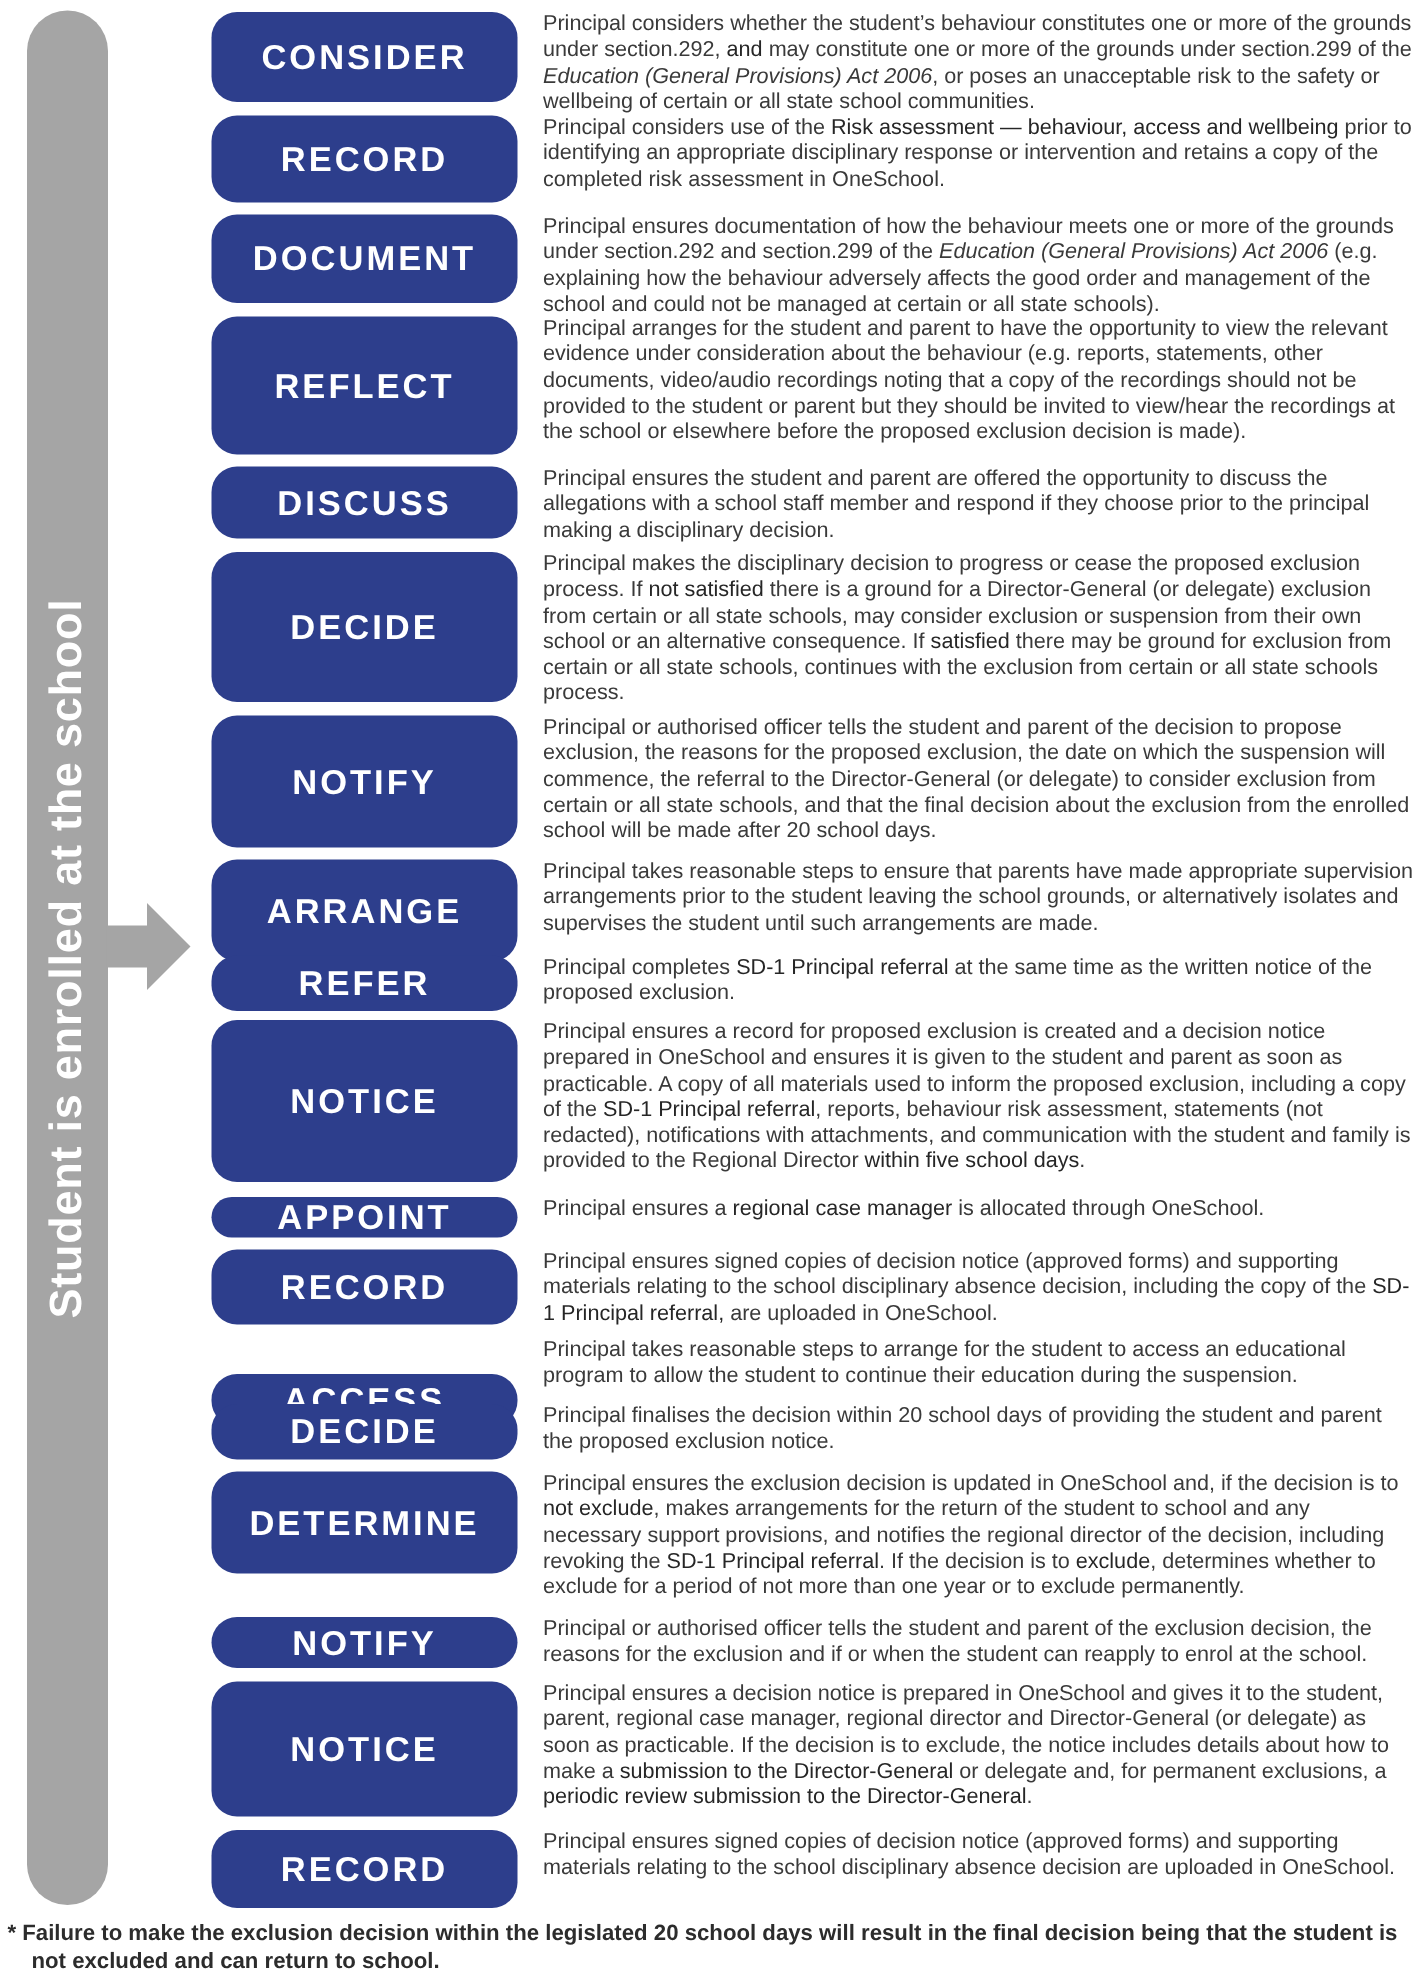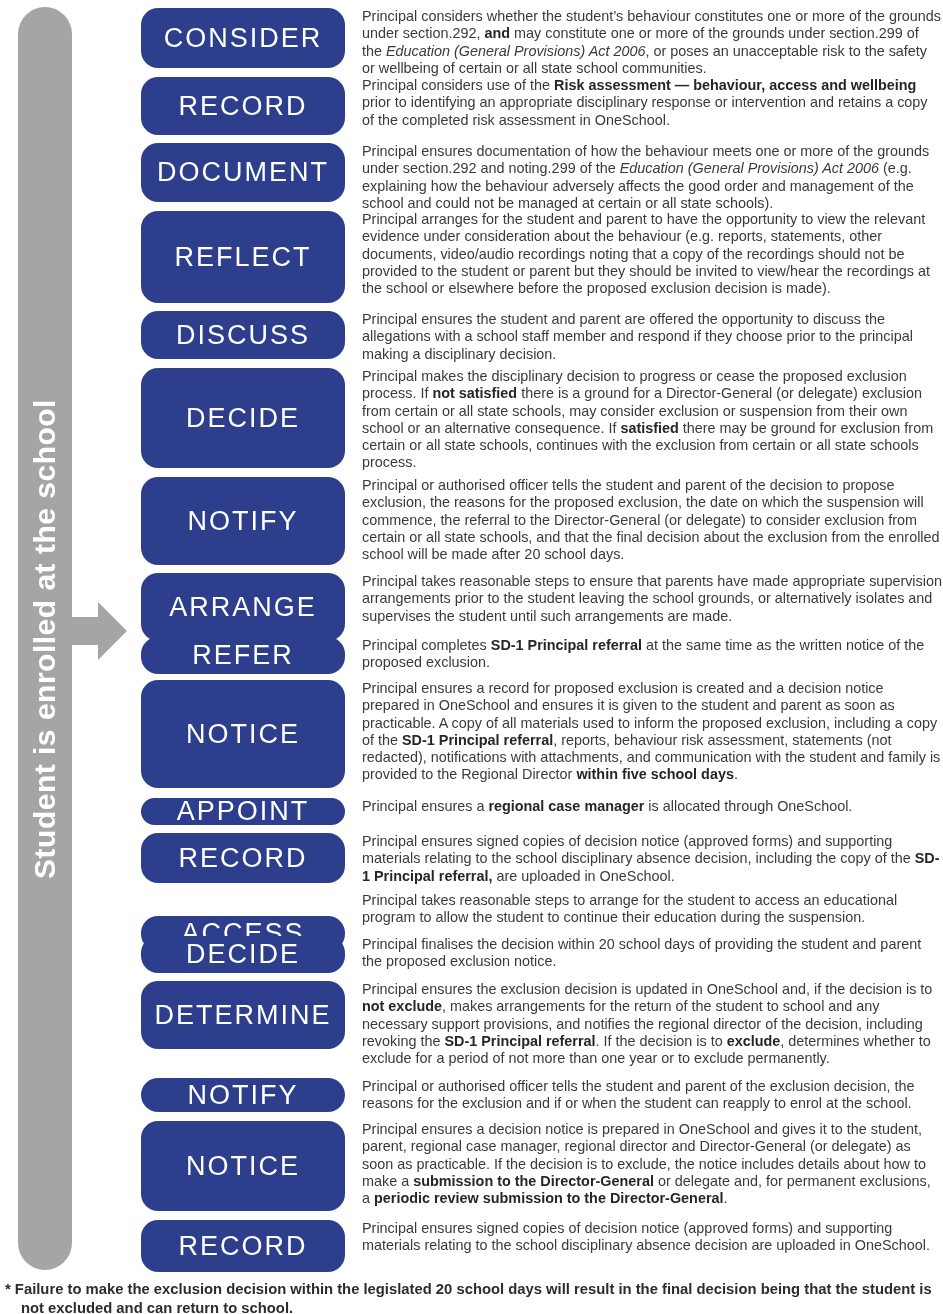--- a/index.html
+++ b/index.html
@@ -24,27 +24,27 @@
     font-size:30px;font-weight:600;letter-spacing:0.5px;
   }
   .arrow-icon{position:absolute;left:71px;top:600px;}
   .row{position:absolute;left:141px;width:802px;height:0;}
   .box{
     position:absolute;left:0;top:0;width:204px;
     background:var(--blue);border-radius:17px;
     display:flex;align-items:center;justify-content:center;
   }
   .box span{
-    color:#ffffff;font-weight:400;font-size:27px;letter-spacing:2px;
+    color:#ffffff;font-weight:700;font-size:23px;letter-spacing:2px;
   }
   .desc{
     position:absolute;left:221px;top:0;width:580px;
     font-size:14.4px;line-height:17.3px;color:var(--ink);
   }
-  .desc b{font-weight:700;color:#262626;}
+  .desc b{font-weight:400;color:#262626;}
   .desc i{font-style:italic;}
   .footnote{
     position:absolute;left:5px;top:1280px;width:934px;
     font-size:14.8px;line-height:19px;font-weight:600;color:#2c2c2c;
     padding-left:16px;text-indent:-16px;
   }
 </style>
 </head>
 <body>
 
@@ -68,21 +68,21 @@
       <div class="row" style="top: 77px;">
         <div class="box" style="height: 58px;">
           <span>RECORD</span>
         </div>
         <div class="desc"><span>Principal considers use of the </span><b>Risk assessment — behaviour, access and wellbeing</b><span> prior to identifying an appropriate disciplinary response or intervention and retains a copy of the completed risk assessment in OneSchool.</span></div>
       </div>
       <div class="row" style="top: 143px;">
         <div class="box" style="height: 59px; text-align: center;">
           <span>DOCUMENT</span>
         </div>
-        <div class="desc"><span>Principal ensures documentation of how the behaviour meets one or more of the grounds under section.292 and noting.299 of the </span><i>Education (General Provisions) Act 2006</i><span> (e.g. explaining how the behaviour adversely affects the good order and management of the school and could not be managed at certain or all state schools).</span></div>
+        <div class="desc"><span>Principal ensures documentation of how the behaviour meets one or more of the grounds under section.292 and section.299 of the </span><i>Education (General Provisions) Act 2006</i><span> (e.g. explaining how the behaviour adversely affects the good order and management of the school and could not be managed at certain or all state schools).</span></div>
       </div>
       <div class="row" style="top: 211px;">
         <div class="box" style="height: 92px;">
           <span>REFLECT</span>
         </div>
         <div class="desc"><span>Principal arranges for the student and parent to have the opportunity to view the relevant evidence under consideration about the behaviour (e.g. reports, statements, other documents, video/audio recordings noting that a copy of the recordings should not be provided to the student or parent but they should be invited to view/hear the recordings at the school or elsewhere before the proposed exclusion decision is made).</span></div>
       </div>
       <div class="row" style="top: 311px;">
         <div class="box" style="height: 48px;">
           <span>DISCUSS</span>

